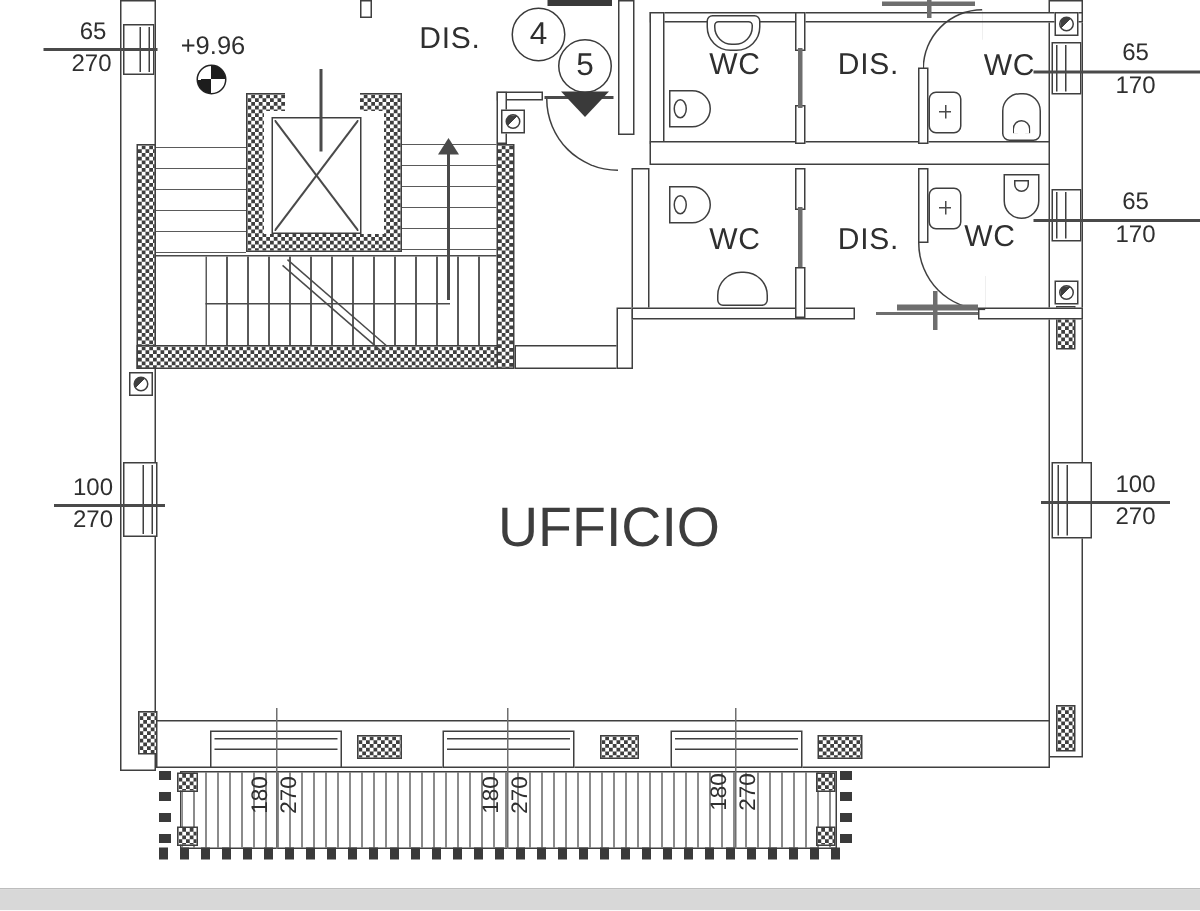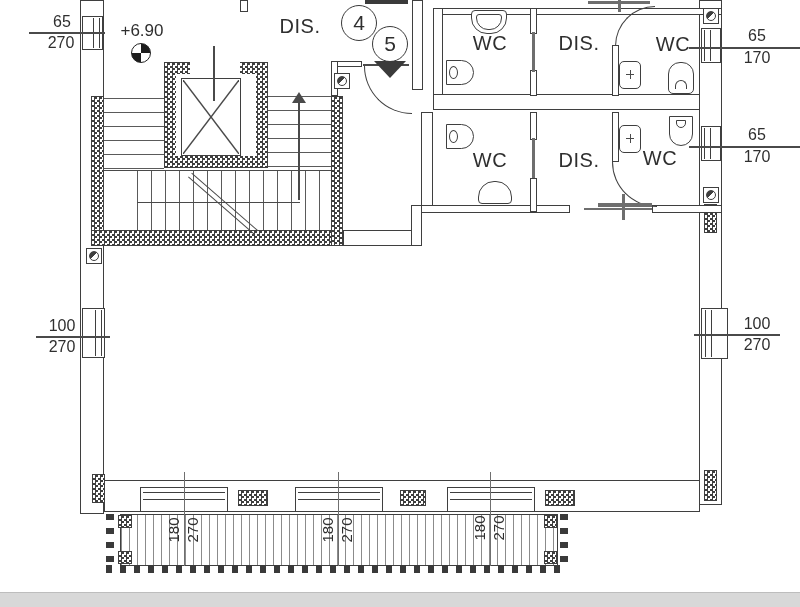--- a/index.html
+++ b/index.html
@@ -191,29 +191,30 @@
   <div class="h" style="left:544px; top:515px; width:13px; height:13px;"></div>
   <div class="h" style="left:544px; top:551px; width:13px; height:13px;"></div>
   <div class="dashV" style="left:106px; top:514px; width:8px; height:56px;"></div>
   <div class="dashH" style="left:106px; top:565px; width:462px; height:8px;"></div>
   <div class="dashV" style="left:560px; top:514px; width:8px; height:56px;"></div>
 
   <div class="ln" style="left:184px; top:472px; width:1.3px; height:94px; background:#6f6f6f;"></div>
   <div class="ln" style="left:338px; top:472px; width:1.3px; height:94px; background:#6f6f6f;"></div>
   <div class="ln" style="left:490px; top:472px; width:1.3px; height:94px; background:#6f6f6f;"></div>
 
+  <div class="txt title" style="left:330px; top:331px; width:152px;">UFFICIO</div>
   <div class="txt room" style="left:272px; top:15px; width:56px;">DIS.</div>
   <div class="txt room" style="left:468px; top:32px; width:44px;">WC</div>
   <div class="txt room" style="left:554px; top:32px; width:50px;">DIS.</div>
   <div class="txt room" style="left:651px; top:33px; width:44px;">WC</div>
   <div class="txt room" style="left:468px; top:149px; width:44px;">WC</div>
   <div class="txt room" style="left:554px; top:149px; width:50px;">DIS.</div>
   <div class="txt room" style="left:638px; top:147px; width:44px;">WC</div>
 
-  <div class="txt" style="left:112px; top:21px; width:60px; font-size:17px;">+6.90</div>
+  <div class="txt" style="left:112px; top:21px; width:60px; font-size:17px;">+9.96</div>
   <div class="lvl" style="left:131px; top:43px;"></div>
 
   <div style="position:absolute; left:365px; top:0; width:43px; height:4px; background:#3a3a3a;"></div>
   <div class="circle-marker" style="left:341px; top:5px;">
       <span>4</span>
     </div>
   <div class="circle-marker" style="left:372px; top:26px;">
       <span>5</span>
     </div>
   <div class="tri-down" style="left:374px; top:61px;"></div>

